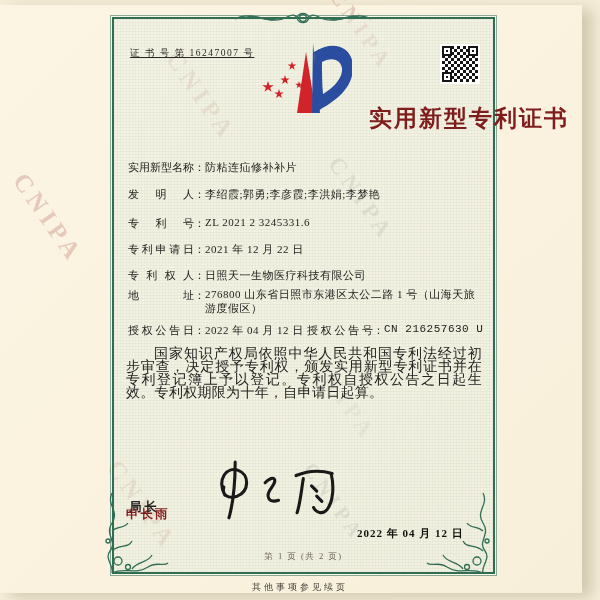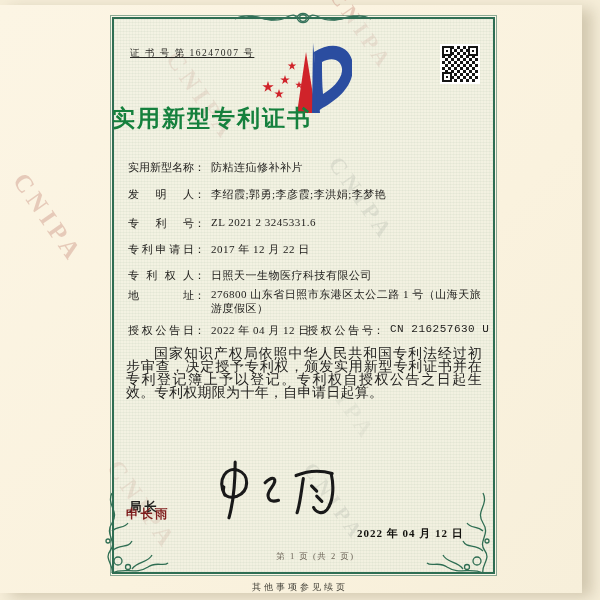--- a/index.html
+++ b/index.html
@@ -50,47 +50,47 @@
       repeating-conic-gradient(#151515 0% 25%, #ffffff 0% 50%);
     background-size: 6px 6px;
     background-color: #fff;
     outline: 2px solid #fff;
   }
   .qf { position: absolute; width: 10px; height: 10px; border: 2px solid #151515; background: #fff; }
   .qf::after { content: ""; position: absolute; left: 2px; top: 2px; width: 2px; height: 2px; background: #151515; }
   .qf.tl { left: 0; top: 0; } .qf.tr { right: 0; top: 0; } .qf.bl { left: 0; bottom: 0; }
   .title {
     position: absolute; left: 112px; top: 103px; width: 457px;
-    text-align: left; font-size: 23px; font-weight: bold;
-    letter-spacing: 2px; white-space: nowrap; color: #15803d;
+    text-align: right; font-size: 23px; font-weight: bold;
+    letter-spacing: 2px; white-space: nowrap; color: #7f1d1d;
   }
   
   .row { position: absolute; left: 128px; font-size: 11px; white-space: nowrap; color: #1d1c1a; }
   .lab {
     display: inline-block; width: 66px; vertical-align: top;
     text-align: justify; text-align-last: justify;
   }
   .col { display: inline-block; vertical-align: top; }
-  .val { display: inline-block; vertical-align: top; margin-left: 6px; letter-spacing: 0.5px; }
+  .val { display: inline-block; vertical-align: top; letter-spacing: 0.5px; }
   .val.wrap { white-space: normal; width: 276px; line-height: 13.5px; }
   .pair2 { position: absolute; left: 179px; top: 0; white-space: nowrap; font-family: Liberation Mono, monospace; }
   
   .paras {
     position: absolute; left: 126px; top: 347px; width: 356px;
     font-size: 14px; line-height: 13px; letter-spacing: 0.3px;
     text-align: justify; color: #232220;
   }
   .paras p { text-indent: 2em; }
   
   .officer-title { position: absolute; left: 129px; top: 485px; font-size: 12.5px; font-weight: bold; letter-spacing: 3px; color: #23221f; margin-top: 14px; }
   .officer-name  { position: absolute; left: 126px; top: 506px; font-size: 12.5px; font-weight: bold; letter-spacing: 2px; color: #7f1d1d; }
   .sign { position: absolute; left: 208px; top: 458px; width: 140px; height: 64px; }
   .issue-date { position: absolute; left: 357px; top: 526px; font-size: 11px; font-weight: bold; letter-spacing: 1px; color: #14130f; }
   .page-info {
-    position: absolute; left: 124px; top: 551px; width: 383px; text-align: center;
+    position: absolute; left: 112px; top: 551px; width: 383px; text-align: center;
     font-size: 8.5px; letter-spacing: 1.5px; color: #6b6356;
   }
   .footer-note {
     position: absolute; left: 0; top: 581px; width: 600px; text-align: center;
     font-size: 9px; letter-spacing: 3px; color: #3f3d34;
   }
   
   .orn-top { position: absolute; left: 233px; top: 5px; width: 140px; height: 26px; }
   .orn-corner { position: absolute; width: 72px; height: 86px; }
   .orn-bl { left: 98px; top: 491px; }
@@ -175,21 +175,21 @@
 <div class="row" style="top:160px">
   <span class="lab">实用新型名称</span><span class="col">：</span><span class="val">防粘连疝修补补片</span>
 </div>
 <div class="row" style="top:187px">
   <span class="lab">发明人</span><span class="col">：</span><span class="val">李绍霞;郭勇;李彦霞;李洪娟;李梦艳</span>
 </div>
 <div class="row" style="top:216px">
   <span class="lab">专利号</span><span class="col">：</span><span class="val">ZL 2021 2 3245331.6</span>
 </div>
 <div class="row" style="top:242px">
-  <span class="lab">专利申请日</span><span class="col">：</span><span class="val">2017 年 12 月 22 日</span>
+  <span class="lab">专利申请日</span><span class="col">：</span><span class="val">2021 年 12 月 22 日</span>
 </div>
 <div class="row" style="top:268px">
   <span class="lab">专利权人</span><span class="col">：</span><span class="val">日照天一生物医疗科技有限公司</span>
 </div>
 <div class="row" style="top:288px">
   <span class="lab">地址</span><span class="col">：</span><span class="val wrap">276800 山东省日照市东港区太公二路 1 号（山海天旅游度假区）</span>
 </div>
 <div class="row" style="top:323px;width:360px">
   <span class="lab">授权公告日</span><span class="col">：</span><span class="val">2022 年 04 月 12 日</span>
   <span class="pair2">

